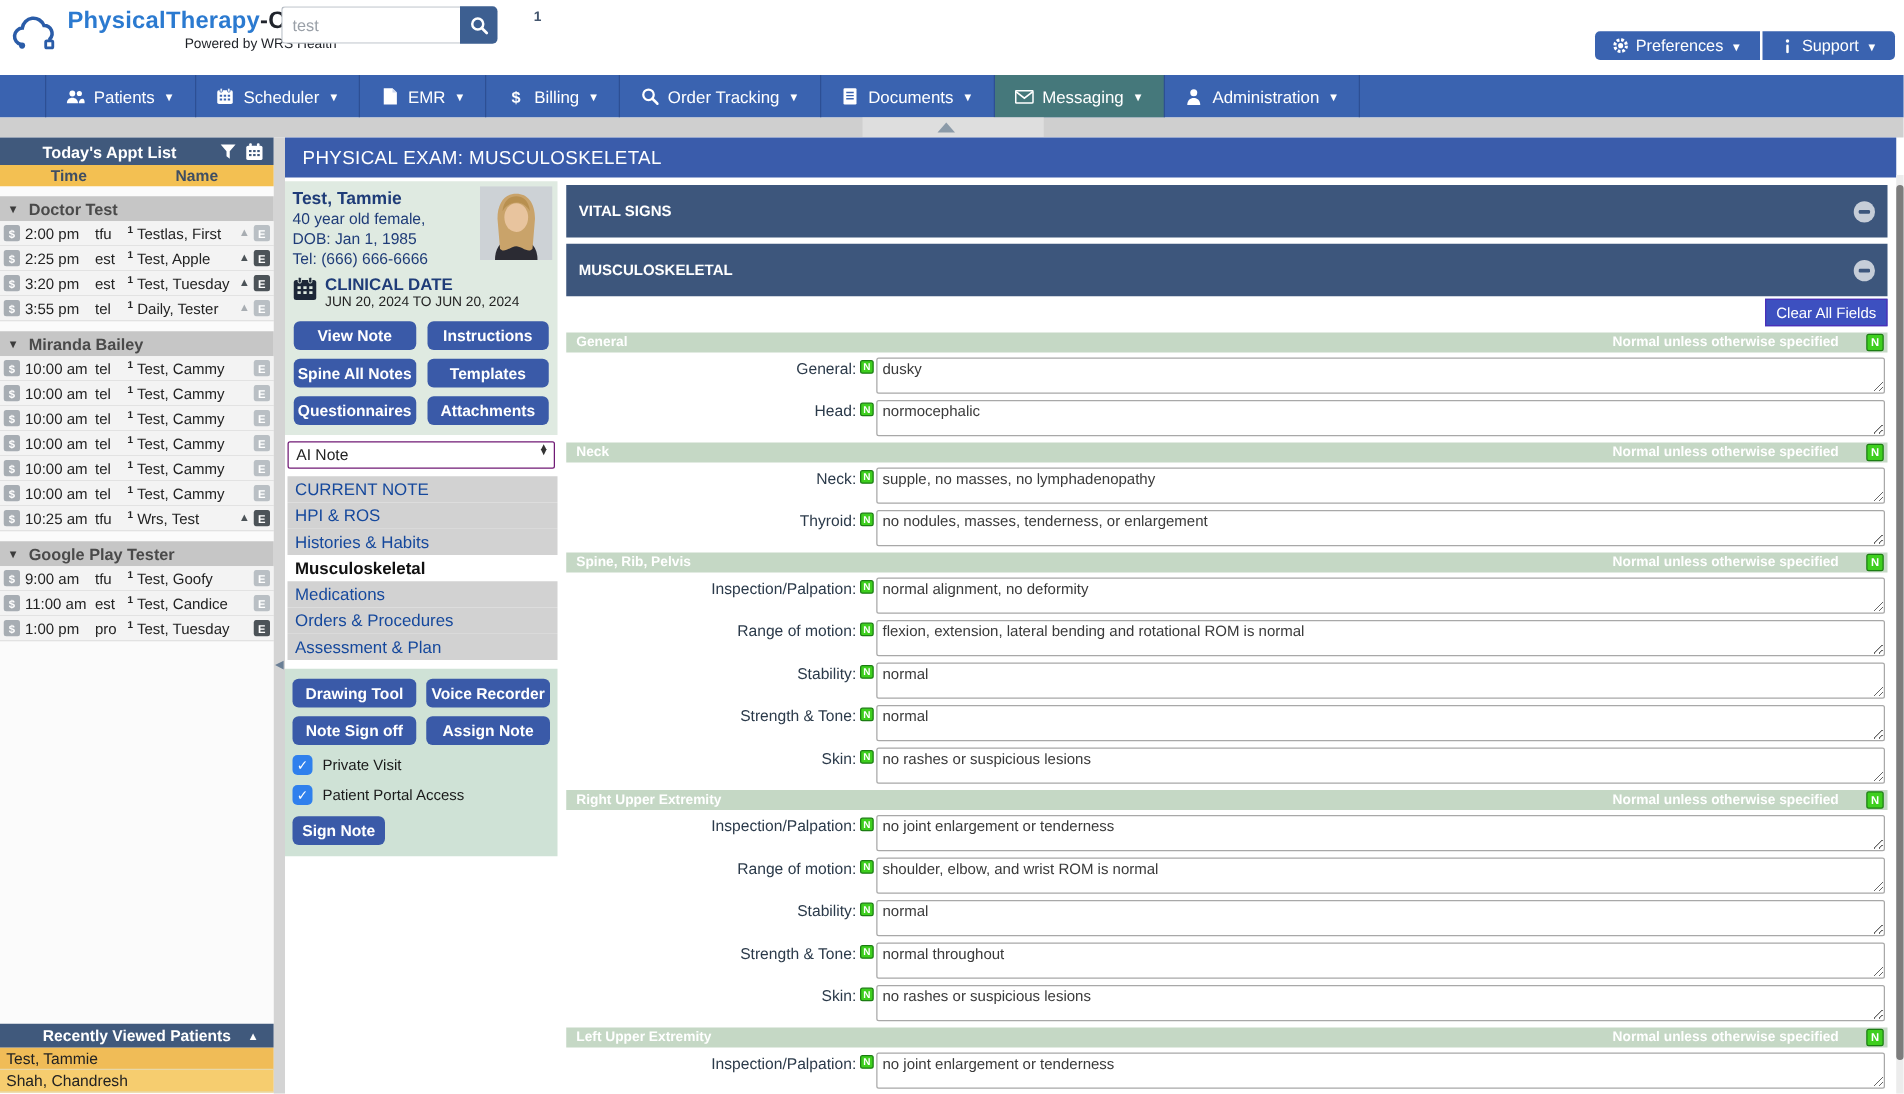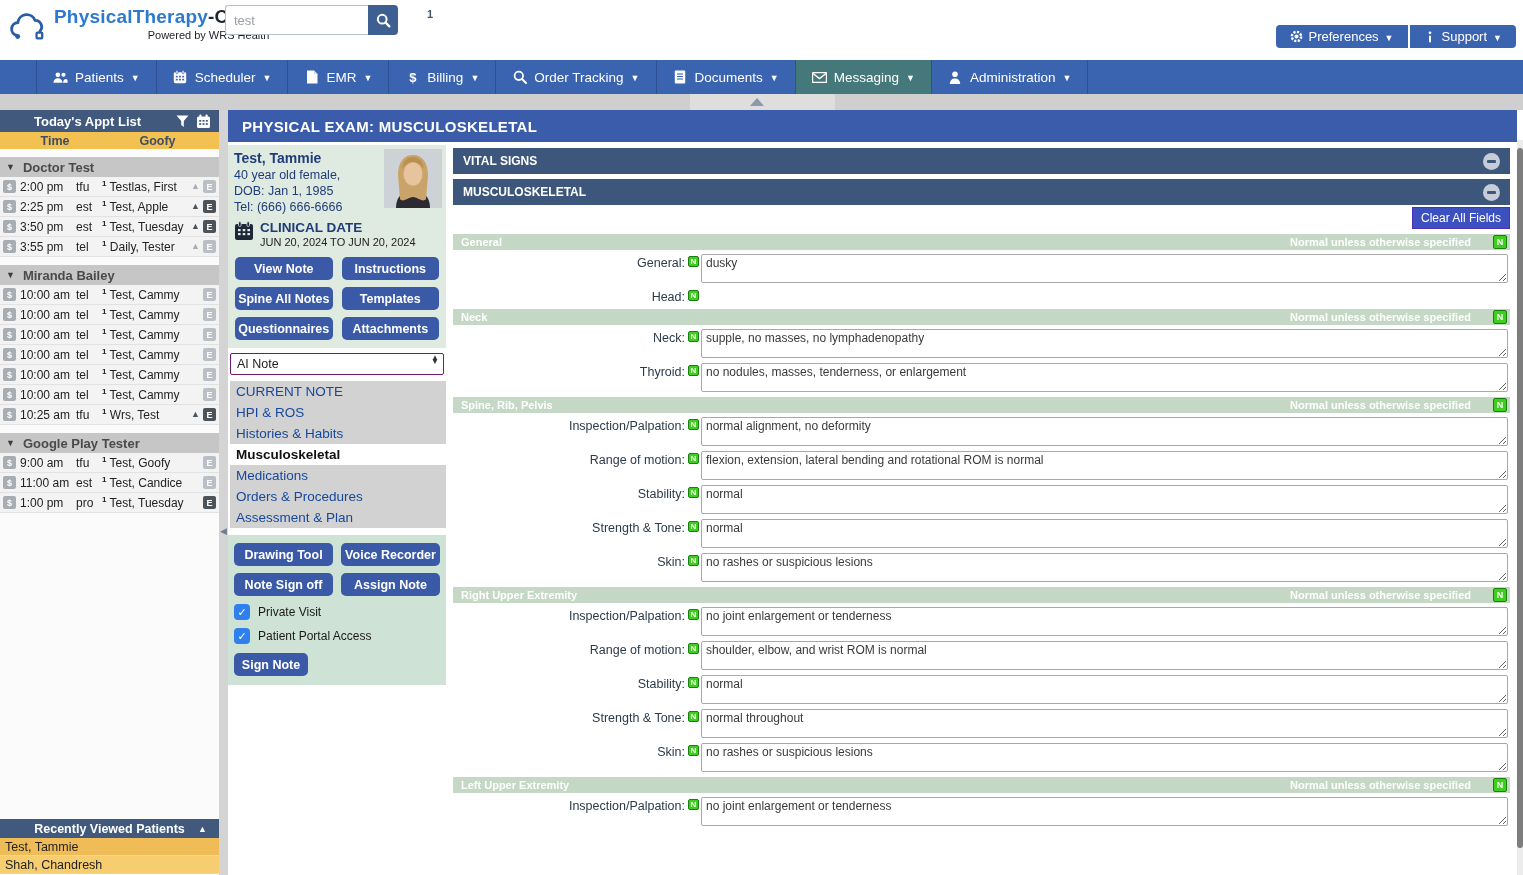--- a/index.html
+++ b/index.html
@@ -73,21 +73,21 @@
   .rv-tri { position:absolute; right:12px; font-size:9px; }
   .rv-row { height:18px; display:flex; align-items:center; padding:0 5px; font-size:12.5px; color:#222; border-bottom:1px solid #e8d8a8; cursor:pointer; }
   .rv-row.r0 { background:#f0bc57; }
   .rv-row.r1 { background:#f6cd6f; }
 
   .sb-divider { position:absolute; left:219px; top:110px; width:9px; height:765px; background:#d4d4d4; }
   .sb-collapse { position:absolute; left:0; top:412px; width:9px; height:18px; color:#6b7f96; font-size:9px; display:flex; align-items:center; justify-content:center; cursor:pointer; }
 
   
   .main { position:absolute; left:228px; top:110px; width:1289px; height:765px; background:#fff; }
-  .exam-hdr { height:29px; background:#3a5cab; color:#fff; font-size:15px; font-weight:bold; letter-spacing:.3px; display:flex; align-items:center; padding:16px 14px; }
+  .exam-hdr { height:29px; background:#3a5cab; color:#fff; font-size:15px; font-weight:normal; letter-spacing:.3px; display:flex; align-items:center; padding:16px 14px; }
   .main-body { display:flex; }
 
   
   .pcol { width:218px; flex:none; padding-top:3px; }
   .pinfo { background:#dfeae1; padding:5px 6px 8px 6px; position:relative; }
   .p-name { color:#1f3c78; font-weight:bold; font-size:14px; margin-bottom:2px; }
   .p-line { color:#1f3c78; font-size:12.5px; margin-bottom:2px; }
   .p-photo { position:absolute; right:4px; top:4px; width:58px; height:59px; }
   .cd-row { display:flex; gap:6px; margin-top:6px; align-items:flex-start; }
   .cd-ic { width:20px; height:20px; flex:none; margin-top:1px; }
@@ -103,21 +103,21 @@
   .snav-item.active { background:transparent; color:#111; font-weight:bold; }
   .toolpanel { background:#cfe2d6; margin-top:7px; padding:8px 6px 9px 6px; }
   .tool-grid { display:grid; grid-template-columns:1fr 1fr; gap:7px 8px; }
   .chk-row { display:flex; align-items:center; gap:8px; margin-top:8px; cursor:pointer; }
   .chk { width:16px; height:16px; background:#2f80ed; border-radius:4px; color:#fff; font-size:11px; display:flex; align-items:center; justify-content:center; flex:none; }
   .chk-label { font-size:12px; color:#1a1a1a; }
   .signnote { margin-top:9px; width:74px; }
 
   
   .fcol { flex:1; padding:6px 7px 0 7px; min-width:0; }
-  .slate-bar { height:26px; background:#3d567c; color:#fff; font-weight:bold; font-size:12px; display:flex; align-items:center; padding:0 10px; margin-bottom:5px; cursor:pointer; }
+  .slate-bar { height:42px; background:#3d567c; color:#fff; font-weight:bold; font-size:12px; display:flex; align-items:center; padding:0 10px; margin-bottom:5px; cursor:pointer; }
   .slate-bar .sp { flex:1; }
   .minus-circle { width:17px; height:17px; border-radius:50%; background:#c6cdd8; position:relative; cursor:pointer; flex:none; }
   .minus-circle::after { content:""; position:absolute; left:4px; top:7px; width:9px; height:3px; background:#3d567c; border-radius:1px; }
   .clear-row { display:flex; justify-content:flex-end; margin-bottom:2px; }
   .clear-btn { height:22px; background:#3d50c0; border:1px solid #4a2fb8; color:#fff; font-size:12px; padding:0 8px; cursor:pointer; font-family:"Liberation Sans",sans-serif; }
   .sect-bar { height:16px; background:#c5d8c5; display:flex; align-items:center; padding:0 3px 0 8px; margin:5px 0 4px 0; }
   .sect-title { color:#fff; font-weight:bold; font-size:11px; flex:1; }
   .sect-normal { color:#fff; font-weight:bold; font-size:11px; margin-right:22px; }
   .nbadge { background:#3ecf1e; border:1px solid #1b7d12; color:#fff; font-weight:bold; display:flex; align-items:center; justify-content:center; cursor:pointer; flex:none; }
   .nbadge.big { width:14px; height:14px; font-size:9px; border-radius:2px; }
@@ -316,21 +316,21 @@
               <rect x="9.8" y="6" width="2" height="1.7"></rect>
               <rect x="3.2" y="9.2" width="2" height="1.7"></rect>
               <rect x="6.5" y="9.2" width="2" height="1.7"></rect>
               <rect x="9.8" y="9.2" width="2" height="1.7"></rect>
             </g>
           </svg>
       </span>
     </div>
     <div class="sb-colrow">
       <span class="sb-col-time">Time</span>
-      <span class="sb-col-name">Goofy</span>
+      <span class="sb-col-name">Name</span>
     </div>
     <div id="appt-groups" class="appt-scroll">
         <div class="grp-hdr">
           <span class="grp-caret">▼</span>
           <span>Doctor Test</span>
         </div>
         <div class="appt-row">
           <span class="sq-ic dollar-ic">$</span>
           <span class="appt-time">2:00 pm</span>
           <span class="appt-type">tfu</span>
@@ -345,21 +345,21 @@
           <span class="appt-time">2:25 pm</span>
           <span class="appt-type">est</span>
           <span class="appt-name"><sup>1</sup> Test, Apple</span>
           <span class="appt-flags">
             <span class="a-flag dark">▲</span>
             <span class="sq-ic e-ic dark">E</span>
           </span>
         </div>
         <div class="appt-row">
           <span class="sq-ic dollar-ic">$</span>
-          <span class="appt-time">3:50 pm</span>
+          <span class="appt-time">3:20 pm</span>
           <span class="appt-type">est</span>
           <span class="appt-name"><sup>1</sup> Test, Tuesday</span>
           <span class="appt-flags">
             <span class="a-flag dark">▲</span>
             <span class="sq-ic e-ic dark">E</span>
           </span>
         </div>
         <div class="appt-row">
           <span class="sq-ic dollar-ic">$</span>
           <span class="appt-time">3:55 pm</span>
@@ -593,20 +593,21 @@
               <span class="nbadge big">N</span>
             </div>
             <div class="frow">
               <span class="frow-label">General:</span>
               <span class="nbadge small">N</span>
               <textarea class="frow-ta" style="">dusky</textarea>
             </div>
             <div class="frow">
               <span class="frow-label">Head:</span>
               <span class="nbadge small">N</span>
+              <textarea class="frow-ta" style="">normocephalic</textarea>
             </div>
             <div class="sect-bar">
               <span class="sect-title">Neck</span>
               <span class="sect-normal">Normal unless otherwise specified</span>
               <span class="nbadge big">N</span>
             </div>
             <div class="frow">
               <span class="frow-label">Neck:</span>
               <span class="nbadge small">N</span>
               <textarea class="frow-ta" style="">supple, no masses, no lymphadenopathy</textarea>

